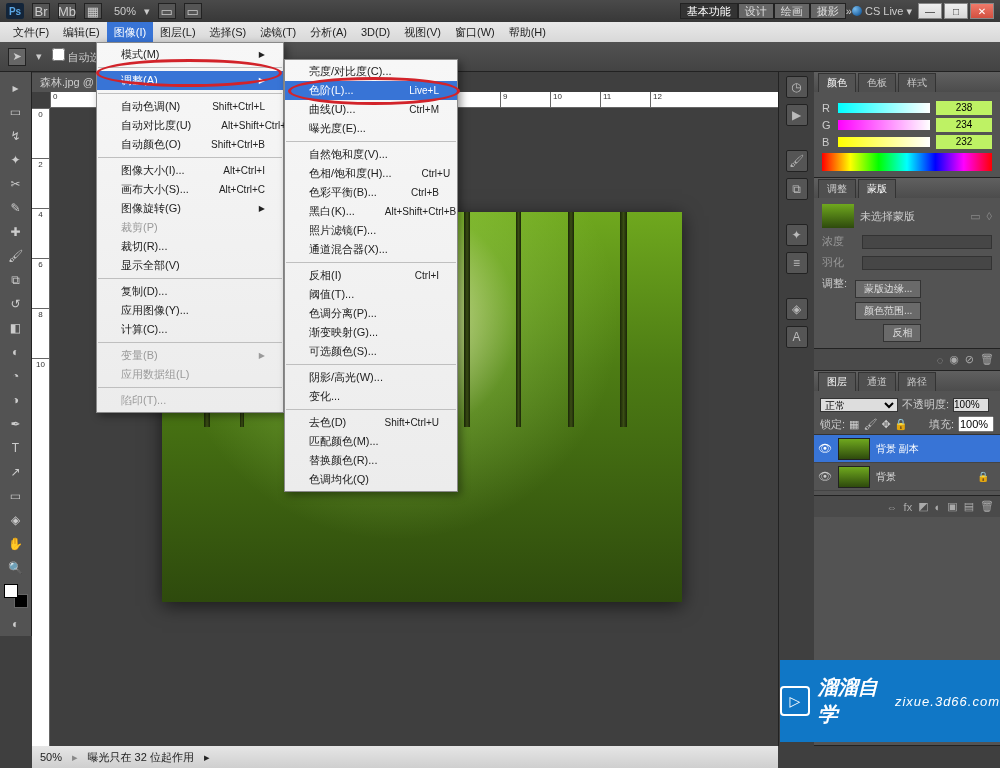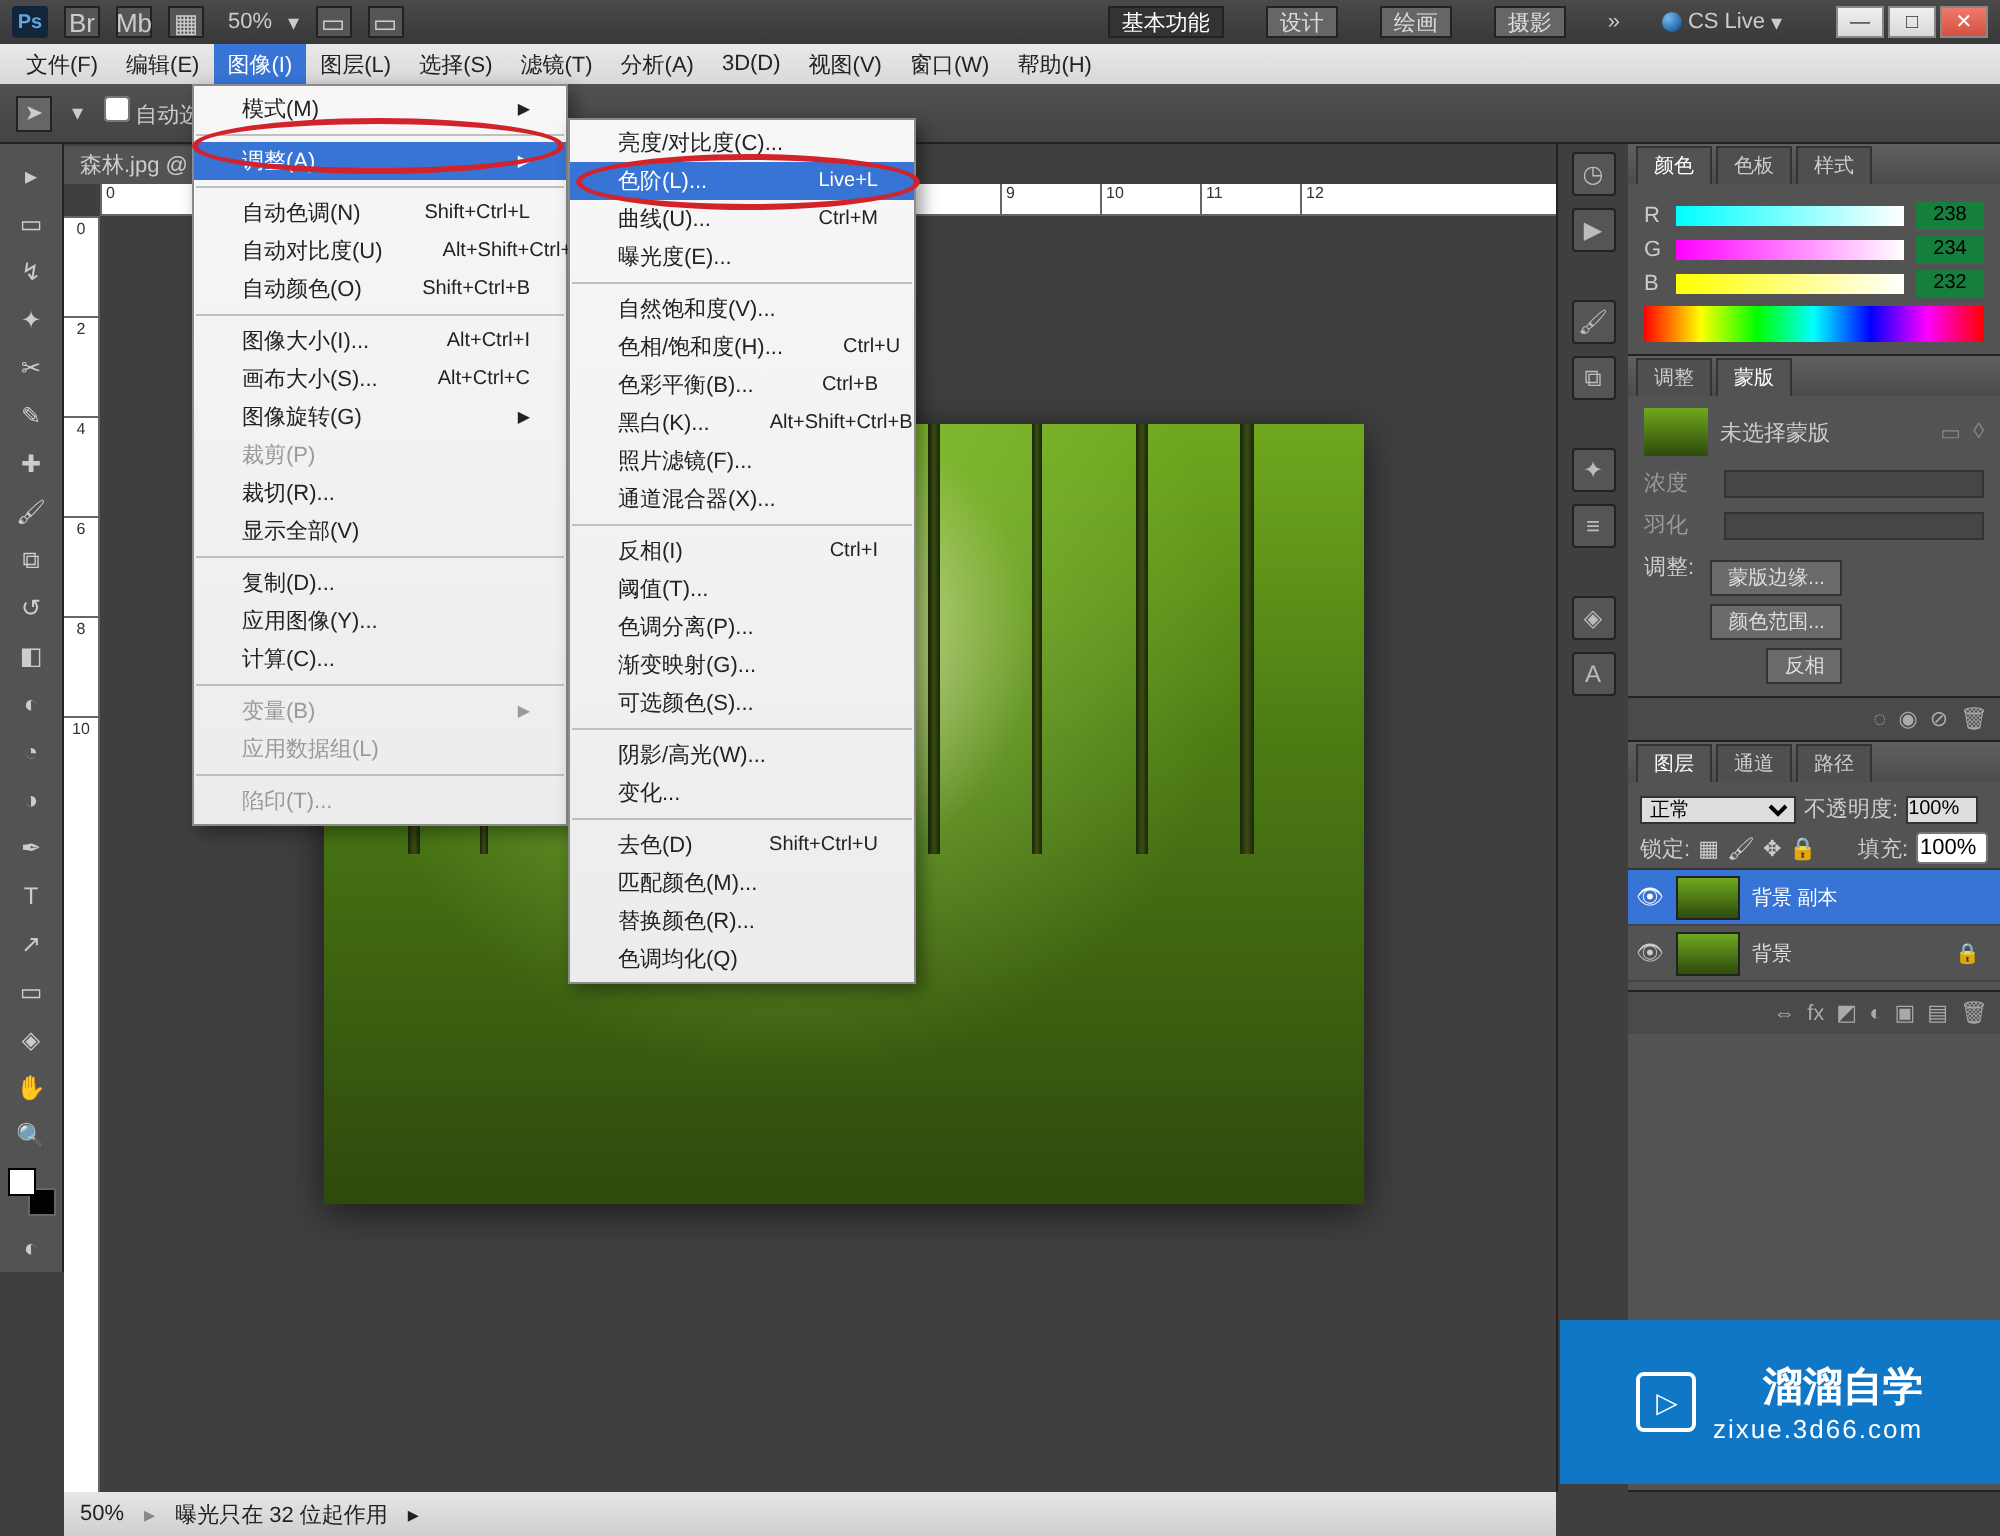--- a/index.html
+++ b/index.html
@@ -3,21 +3,21 @@
 <meta charset="utf-8">
 <style>
 * { margin: 0; padding: 0; box-sizing: border-box; font-family: "Microsoft YaHei", Tahoma, sans-serif; font-size: 11px; }
 body { width: 1000px; height: 768px; background: #3f3f3f; overflow: hidden; position: relative; }
 
 
 .titlebar { height: 22px; background: linear-gradient(#4a4a4a,#383838); display: flex; align-items: center; padding: 0 6px; gap: 8px; }
 .ps-logo { width: 18px; height: 16px; background: #13253a; color: #5ba7e5; display: flex; align-items: center; justify-content: center; font-weight: bold; font-size: 10px; border-radius: 2px; }
 .ti-icon { width: 18px; height: 16px; background: #555; border: 1px solid #222; display: flex; align-items: center; justify-content: center; color: #ccc; font-size: 13px; }
 .ti-zoom { color: #ccc; margin-left: 4px; }
-.titlebar-right { margin-left: auto; display: flex; align-items: center; gap: 21px; text-align: right; }
+.titlebar-right { margin-left: auto; display: flex; align-items: center; gap: 0; text-align: right; }
 .ws-btn { background: #666; border: 1px solid #222; color: #ddd; padding: 1px 6px; height: 16px; display: flex; align-items: center; }
 .ws-btn.active { background: #333; color: #fff; }
 .cs-live { color: #ccc; display: flex; align-items: center; gap: 3px; }
 .cs-dot { width: 10px; height: 10px; border-radius: 50%; background: radial-gradient(circle at 30% 30%, #7be, #048); }
 .win-btns { display: flex; gap: 2px; margin-left: 6px; }
 .win-btn { width: 24px; height: 16px; background: linear-gradient(#f0f0f0,#d8d8d8); border: 1px solid #888; display: flex; align-items: center; justify-content: center; font-size: 10px; color: #333; }
 .win-btn.close { background: linear-gradient(#f07a6a,#d25040); color: #fff; }
 
 
 .menubar { height: 20px; background: linear-gradient(#e9e9e9,#d8d8d8); display: flex; align-items: center; padding-left: 6px; }
@@ -77,21 +77,21 @@
 .ptab.active { background: #535353; color: #fff; }
 .panel-body { padding: 6px 8px; color: #ccc; }
 
 
 .color-row { display: flex; align-items: center; gap: 6px; margin: 3px 0; }
 .color-row span.ch { width: 10px; }
 .grad { flex: 1; height: 10px; position: relative; }
 .grad-r { background: linear-gradient(90deg,cyan,white); }
 .grad-g { background: linear-gradient(90deg,magenta,white); }
 .grad-b { background: linear-gradient(90deg,yellow,white); }
-.num { width: 34px; height: 14px; background: #15803d; color: #000; text-align: center; font-size: 10px; line-height: 14px; }
+.num { width: 56px; height: 14px; background: #bef264; color: #000; text-align: center; font-size: 10px; line-height: 14px; }
 .spectrum { height: 18px; margin-top: 4px; background: linear-gradient(90deg, red, yellow, lime, cyan, blue, magenta, red); }
 
 
 .mask-row { display: flex; align-items: center; gap: 6px; }
 .thumb-sm { width: 32px; height: 24px; background: #fff; }
 .mask-btn { background: #6a6a6a; border: 1px solid #333; color: #ddd; padding: 1px 8px; font-size: 10px; }
 .field-row { display: flex; align-items: center; gap: 6px; margin: 6px 0; }
 .field-row .lbl { width: 34px; color: #999; }
 .field-row .box { flex: 1; height: 14px; background: #464646; border: 1px solid #333; }
 
@@ -111,21 +111,21 @@
 .layer.sel .lname { color: #fff; }
 .lock-icon { margin-left: auto; margin-right: 6px; color: #ddd; font-size: 10px; }
 .panel-footer { height: 22px; background: #4a4a4a; border-top: 1px solid #222; display: flex; align-items: center; justify-content: flex-end; gap: 6px; padding: 0 6px; color: #aaa; }
 
 
 .status { position: absolute; left: 32px; right: 222px; bottom: 0; height: 22px; background: linear-gradient(#e6e6e6,#cfcfcf); display: flex; align-items: center; padding: 0 8px; color: #222; gap: 10px; font-size: 10px; }
 
 
 .wm { position: absolute; right: 0; bottom: 26px; width: 220px; height: 82px; background: #1077c6; display: flex; align-items: center; justify-content: center; gap: 8px; z-index: 50; }
 .wm-play { width: 30px; height: 30px; border: 2px solid #fff; border-radius: 4px; display: flex; align-items: center; justify-content: center; color: #fff; font-size: 14px; }
-.wm-text { color: #fff; display: flex; flex-direction: column; align-items: flex-end; }
+.wm-text { color: #fff; display: flex; flex-direction: row; align-items: center; font-style: italic; }
 .wm-big { font-size: 20px; font-weight: bold; }
 .wm-small { font-size: 13px; letter-spacing: 1px; }
 </style>
 </head>
 <body>
 
 <div class="titlebar">
   <div class="ps-logo">Ps</div>
   <div class="ti-icon">Br</div>
   <div class="ti-icon">Mb</div>

